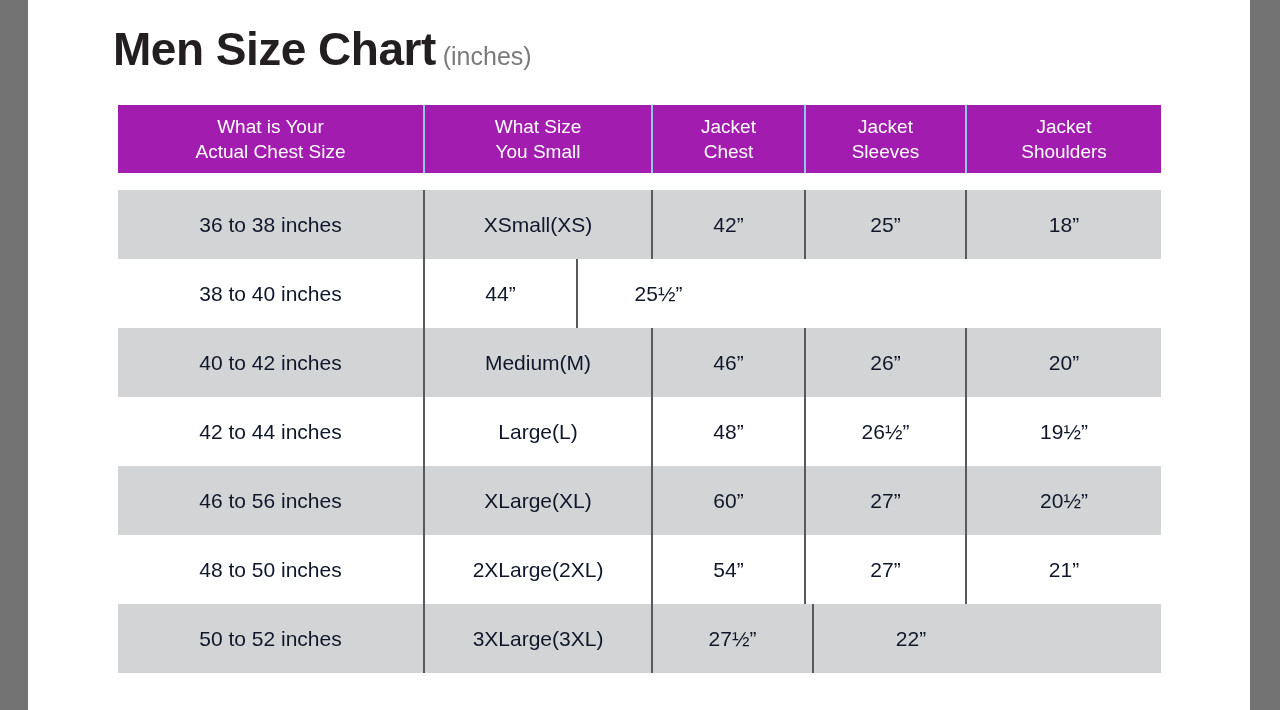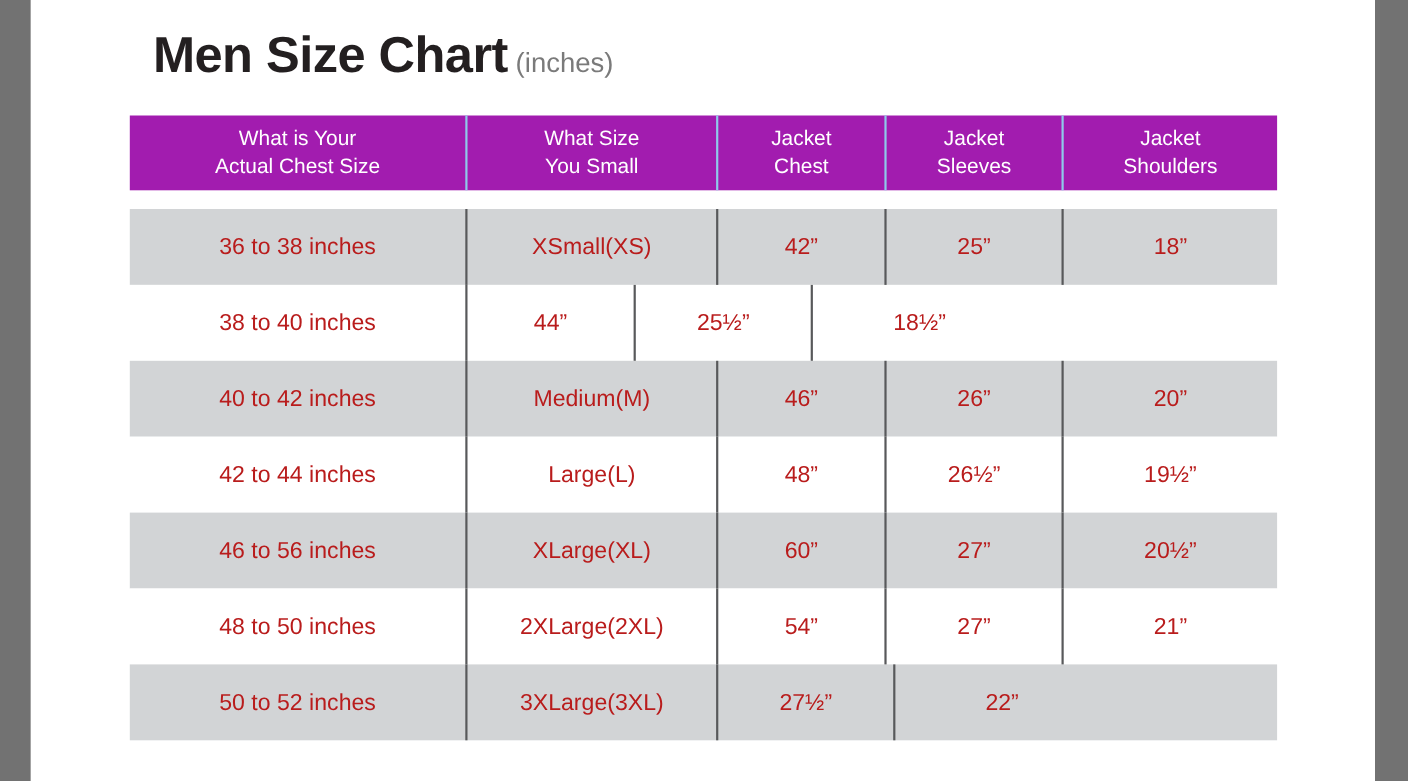--- a/index.html
+++ b/index.html
@@ -27,21 +27,21 @@
     position: absolute;
     left: 28px;
     top: 0;
     width: 1222px;
     height: 710px;
     background: #ffffff;
   }
 
   .title-block {
     position: absolute;
-    left: 111px;
+    left: 85px;
     top: 22px;
     white-space: nowrap;
   }
   .title-main {
     font-size: 46px;
     font-weight: 600;
     color: #231f20;
     letter-spacing: -0.5px;
   }
   .title-sub {
@@ -86,21 +86,21 @@
     height: 69px;
   }
   .tr.shade { background: #d2d4d6; }
   .tr.plain { background: #ffffff; }
 
   .td {
     display: flex;
     align-items: center;
     justify-content: center;
     font-size: 21px;
-    color: #b91c1c;
+    color: #0f172a;
     text-align: center;
     box-sizing: border-box;
     border-right: 2px solid #58595b;
   }
   .td:last-child { border-right: none; }
 
   
   .c0 { width: 307px; }
   .c1 { width: 228px; }
   .c2 { width: 153px; }
@@ -151,21 +151,20 @@
         <div class="td c1">XSmall(XS)</div>
         <div class="td c2">42”</div>
         <div class="td c3">25”</div>
         <div class="td c4">18”</div>
       </div>
 
       <div class="tr plain">
         <div class="td c0">38 to 40 inches</div>
         <div class="td c2">44”</div>
         <div class="td c3">25½”</div>
-        <div class="td c4">18½”</div>
       </div>
 
       <div class="tr shade">
         <div class="td c0">40 to 42 inches</div>
         <div class="td c1">Medium(M)</div>
         <div class="td c2">46”</div>
         <div class="td c3">26”</div>
         <div class="td c4">20”</div>
       </div>
 

